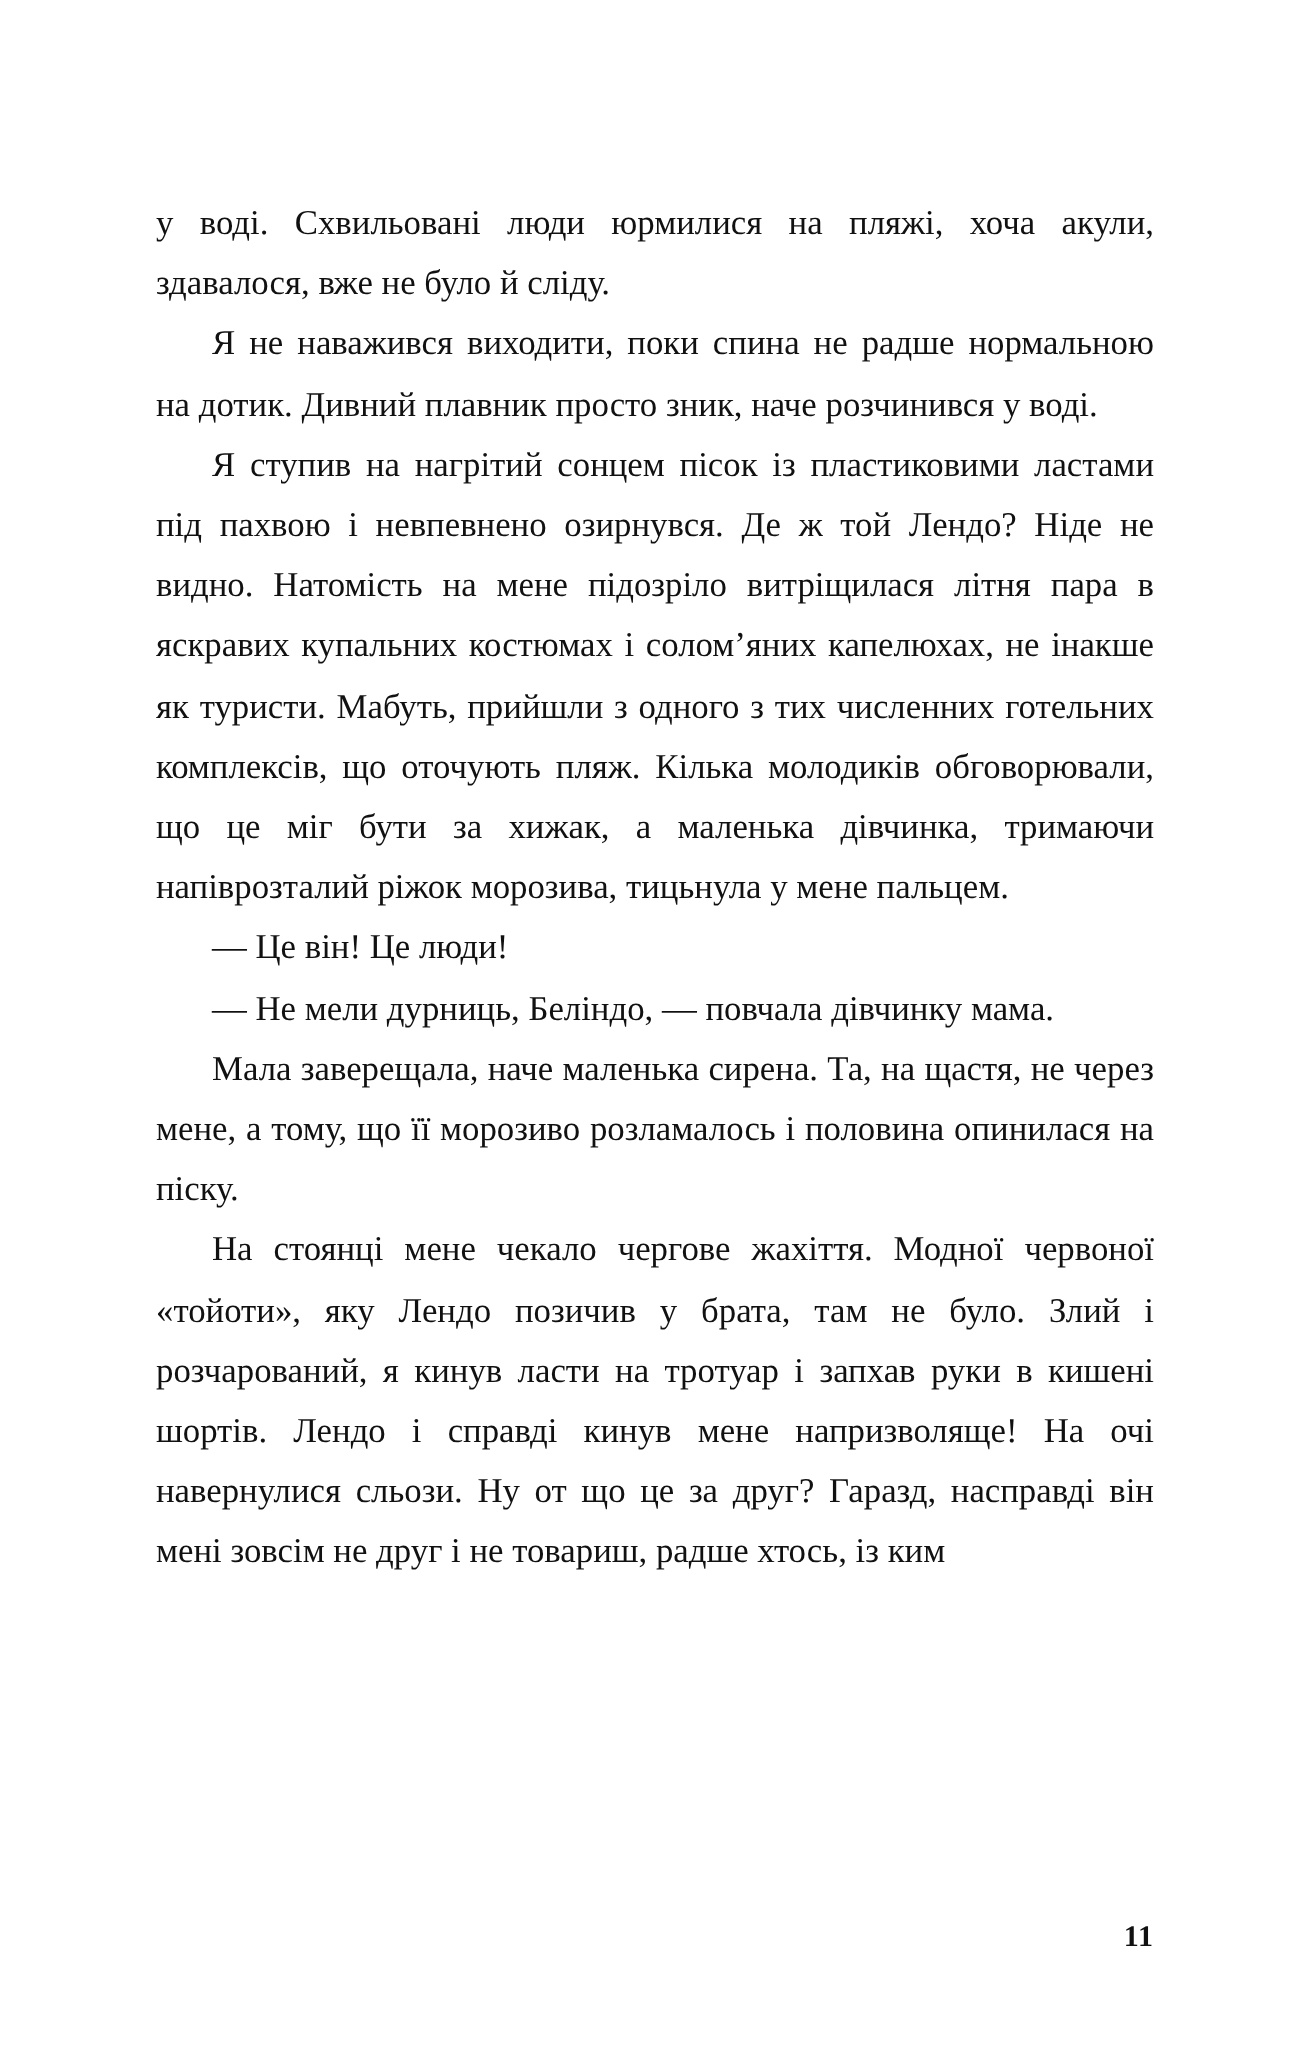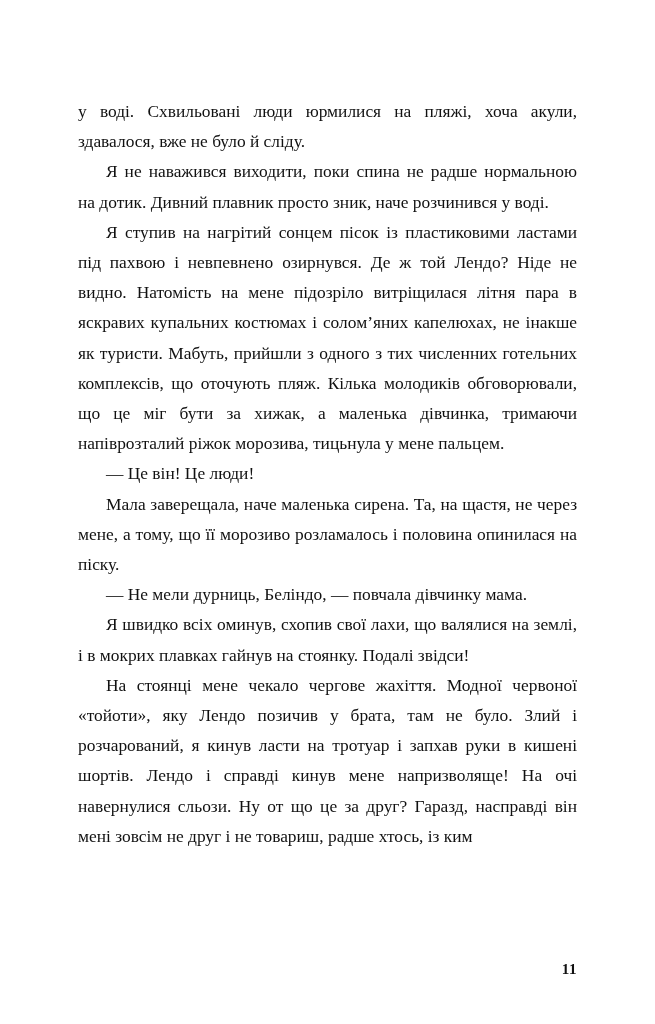--- a/index.html
+++ b/index.html
@@ -49,19 +49,18 @@
 </style>
 </head>
 <body>
 
 <div class="page">
   <div class="body-text">
     <p class="">у воді. Схвильовані люди юрмилися на пляжі, хоча акули, здавалося, вже не було й сліду.</p>
     <p class="indent">Я не наважився виходити, поки спина не радше нормальною на дотик. Дивний плавник просто зник, наче розчинився у воді.</p>
     <p class="indent">Я ступив на нагрітий сонцем пісок із пластиковими ластами під пахвою і невпевнено озирнувся. Де ж той Лендо? Ніде не видно. Натомість на мене підозріло витріщилася літня пара в яскравих купальних костюмах і солом’яних капелюхах, не інакше як туристи. Мабуть, прийшли з одного з тих численних готельних комплексів, що оточують пляж. Кілька молодиків обговорювали, що це міг бути за хижак, а маленька дівчинка, тримаючи напіврозталий ріжок морозива, тицьнула у мене пальцем.</p>
     <p class="indent">— Це він! Це люди!</p>
+    <p class="indent">— Не мели дурниць, Беліндо, — повчала дівчинку мама.</p>
     <p class="indent">Мала заверещала, наче маленька сирена. Та, на щастя, не через мене, а тому, що її морозиво розламалось і половина опинилася на піску.</p>
-    <p class="indent">— Не мели дурниць, Беліндо, — повчала дівчинку мама.</p>
-    <p class="indent">Я швидко всіх оминув, схопив свої лахи, що валялися на землі, і в мокрих плавках гайнув на стоянку. Подалі звідси!</p>
     <p class="indent">На стоянці мене чекало чергове жахіття. Модної червоної «тойоти», яку Лендо позичив у брата, там не було. Злий і розчарований, я кинув ласти на тротуар і запхав руки в кишені шортів. Лендо і справді кинув мене напризволяще! На очі навернулися сльози. Ну от що це за друг? Гаразд, насправді він мені зовсім не друг і не товариш, радше хтось, із ким</p>
   </div>
   <div class="page-number">11</div>
 </div>
 
 </body></html>

